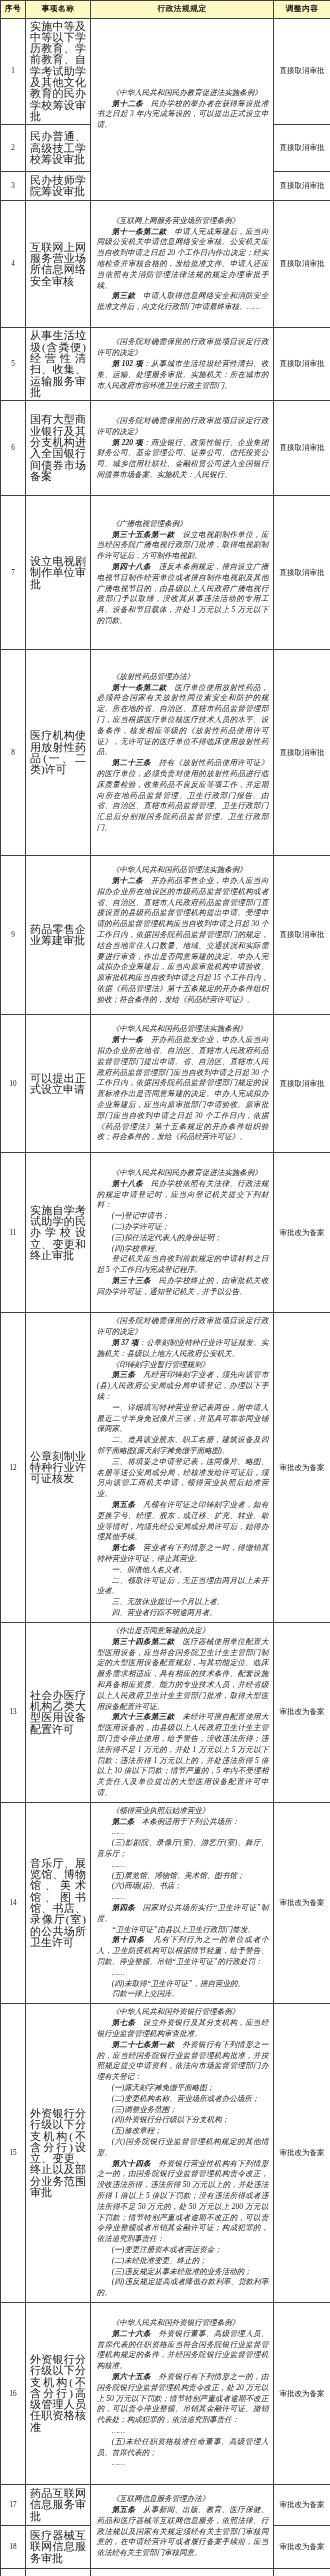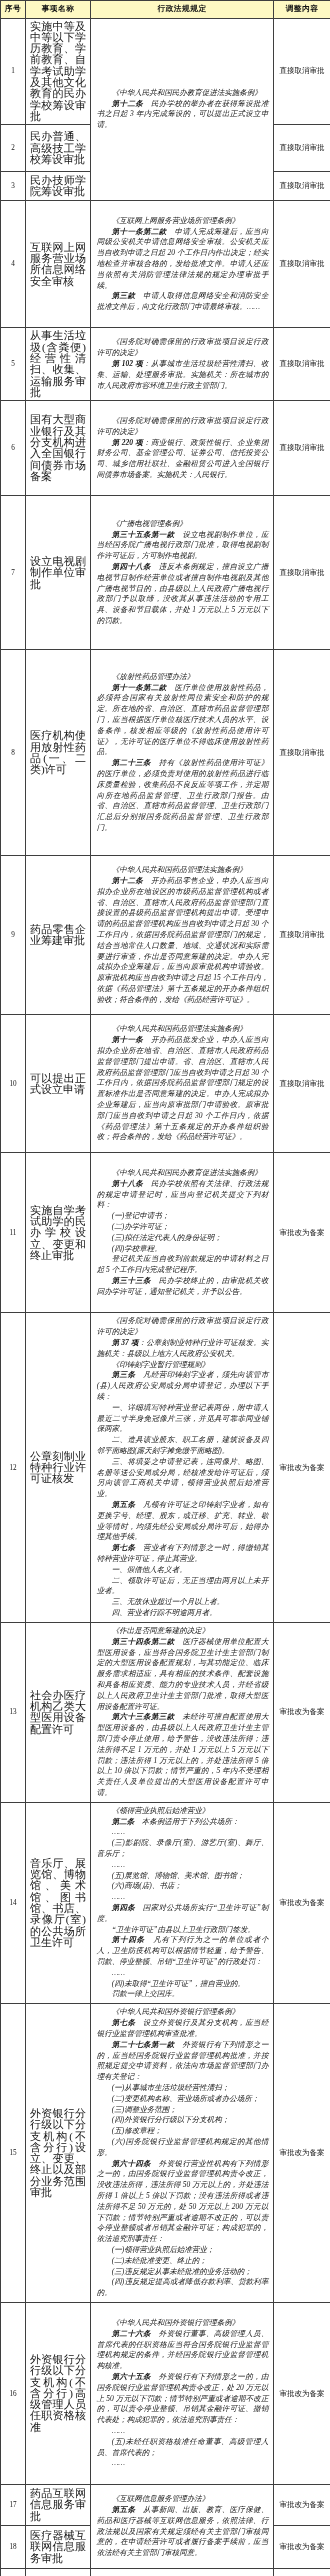--- a/index.html
+++ b/index.html
@@ -236,28 +236,28 @@
           </td>
           <td class="c-adj">审批改为备案</td>
         </tr>
         <tr style="height: 265px;">
           <td class="c-no">15</td>
           <td class="c-name">外资银行分行级以下分支机构(不含分行)设立、变更、终止以及部分业务范围审批</td>
           <td class="c-reg">
             <p class="reg-p">《中华人民共和国外资银行管理条例》</p>
             <p class="reg-p"><b>第七条</b>　设立外资银行及其分支机构，应当经银行业监督管理机构审查批准。</p>
             <p class="reg-p"><b>第二十七条第一款</b>　外资银行有下列情形之一的，应当经国务院银行业监督管理机构批准，并按照规定提交申请资料，依法向市场监督管理部门办理有关登记：</p>
-            <p class="reg-p">(一)从事城市生活垃圾经营性清扫；</p>
+            <p class="reg-p">(一)露天刻字摊免缴平面略图；</p>
             <p class="reg-p">(二)变更机构名称、营业场所或者办公场所；</p>
             <p class="reg-p">(三)调整业务范围；</p>
             <p class="reg-p">(四)外资银行分行级以下分支机构；</p>
             <p class="reg-p">(五)修改章程；</p>
             <p class="reg-p">(六)国务院银行业监督管理机构规定的其他情形。</p>
             <p class="reg-p"><b>第六十四条</b>　外资银行营业性机构有下列情形之一的，由国务院银行业监督管理机构责令改正，没收违法所得，违法所得 50 万元以上的，并处违法所得 1 倍以上 5 倍以下罚款；没有违法所得或者违法所得不足 50 万元的，处 50 万元以上 200 万元以下罚款；情节特别严重或者逾期不改正的，可以责令停业整顿或者吊销其金融许可证；构成犯罪的，依法追究刑事责任：</p>
-            <p class="reg-p">(一)领得营业执照后始准营业；</p>
+            <p class="reg-p">(一)变更注册资本或者营运资金；</p>
             <p class="reg-p">(二)未经批准变更、终止的；</p>
             <p class="reg-p">(三)违反规定从事未经批准的业务活动的；</p>
             <p class="reg-p">(四)违反规定提高或者降低存款利率、贷款利率的。</p>
           </td>
           <td class="c-adj">审批改为备案</td>
         </tr>
         <tr style="height: 182px;">
           <td class="c-no">16</td>
           <td class="c-name">外资银行分行级以下分支机构(不含分行)高级管理人员任职资格核准</td>
           <td class="c-reg">

